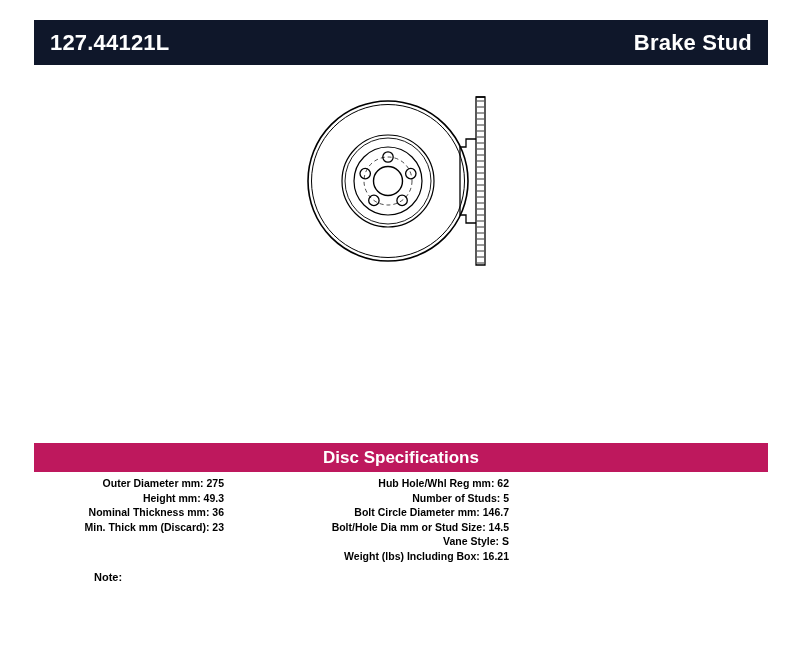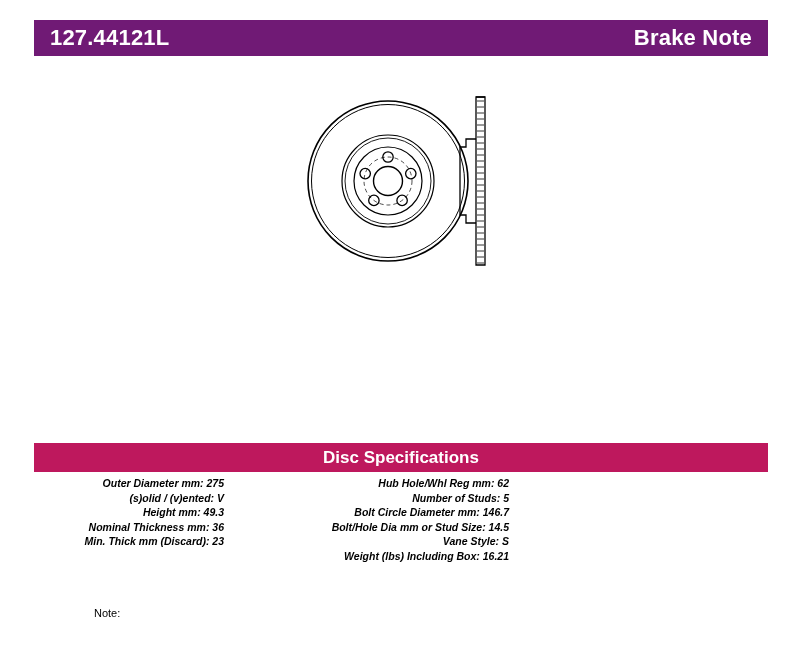--- a/index.html
+++ b/index.html
@@ -15,22 +15,22 @@
     position: relative;
     overflow: hidden;
   }
 
   
   .header-bar {
     position: absolute;
     left: 34px;
     top: 20px;
     width: 734px;
-    height: 36px;
-    background: #701a75;
+    height: 45px;
+    background: #0f172a;
     color: #ffffff;
     box-sizing: border-box;
   }
   .header-part {
     position: absolute;
     top: 50%;
     transform: translateY(-50%);
     font-size: 22px;
     font-weight: bold;
     letter-spacing: 0.2px;
@@ -72,47 +72,45 @@
     left: 34px;
     top: 476px;
     width: 734px;
     height: 120px;
   }
   .spec-col {
     position: absolute;
     top: 0;
     font-size: 10.5px;
     line-height: 14.6px;
-    font-style: italic;
   }
   .col-a { left: 0px;   width: 190px; text-align: right; }
   .col-b { left: 215px; width: 260px; text-align: right; }
   .col-c { left: 505px; width: 229px; text-align: center; }
 
   .spec-line {
     white-space: nowrap;
     font-weight: bold;
   }
 
   .note {
     position: absolute;
     left: 94px;
     top: 571px;
     font-size: 11px;
-    font-weight: normal;
+    font-weight: bold;
     white-space: nowrap;
-    margin-top: 36px;
   }
 </style>
 </head>
 <body>
 
 <div class="header-bar">
   <span class="header-part header-left">127.44121L</span>
-  <span class="header-part header-right">Brake Note</span>
+  <span class="header-part header-right">Brake Stud</span>
 </div>
 
 <div class="drawing">
   <svg width="300" height="200" viewBox="0 0 300 200">
 
     <g fill="none" stroke="#000000">
       <circle cx="108" cy="96" r="80" stroke-width="1.6"></circle>
       <circle cx="108" cy="96" r="76.5" stroke-width="1"></circle>
       <circle cx="108" cy="96" r="46" stroke-width="1.2"></circle>
       <circle cx="108" cy="96" r="43" stroke-width="0.9"></circle>
@@ -174,21 +172,20 @@
   </svg>
 </div>
 
 <div class="spec-title-bar">
   <span class="spec-title">Disc Specifications</span>
 </div>
 
 <div class="spec-cols">
   <div class="spec-col col-a">
     <div class="spec-line">Outer Diameter mm: 275</div>
-    <div class="spec-line">(s)olid / (v)ented: V</div>
     <div class="spec-line">Height mm: 49.3</div>
     <div class="spec-line">Nominal Thickness mm: 36</div>
     <div class="spec-line">Min. Thick mm (Discard): 23</div>
   </div>
 
   <div class="spec-col col-b">
     <div class="spec-line">Hub Hole/Whl Reg mm: 62</div>
     <div class="spec-line">Number of Studs: 5</div>
     <div class="spec-line">Bolt Circle Diameter mm: 146.7</div>
     <div class="spec-line">Bolt/Hole Dia mm or Stud Size: 14.5</div>

